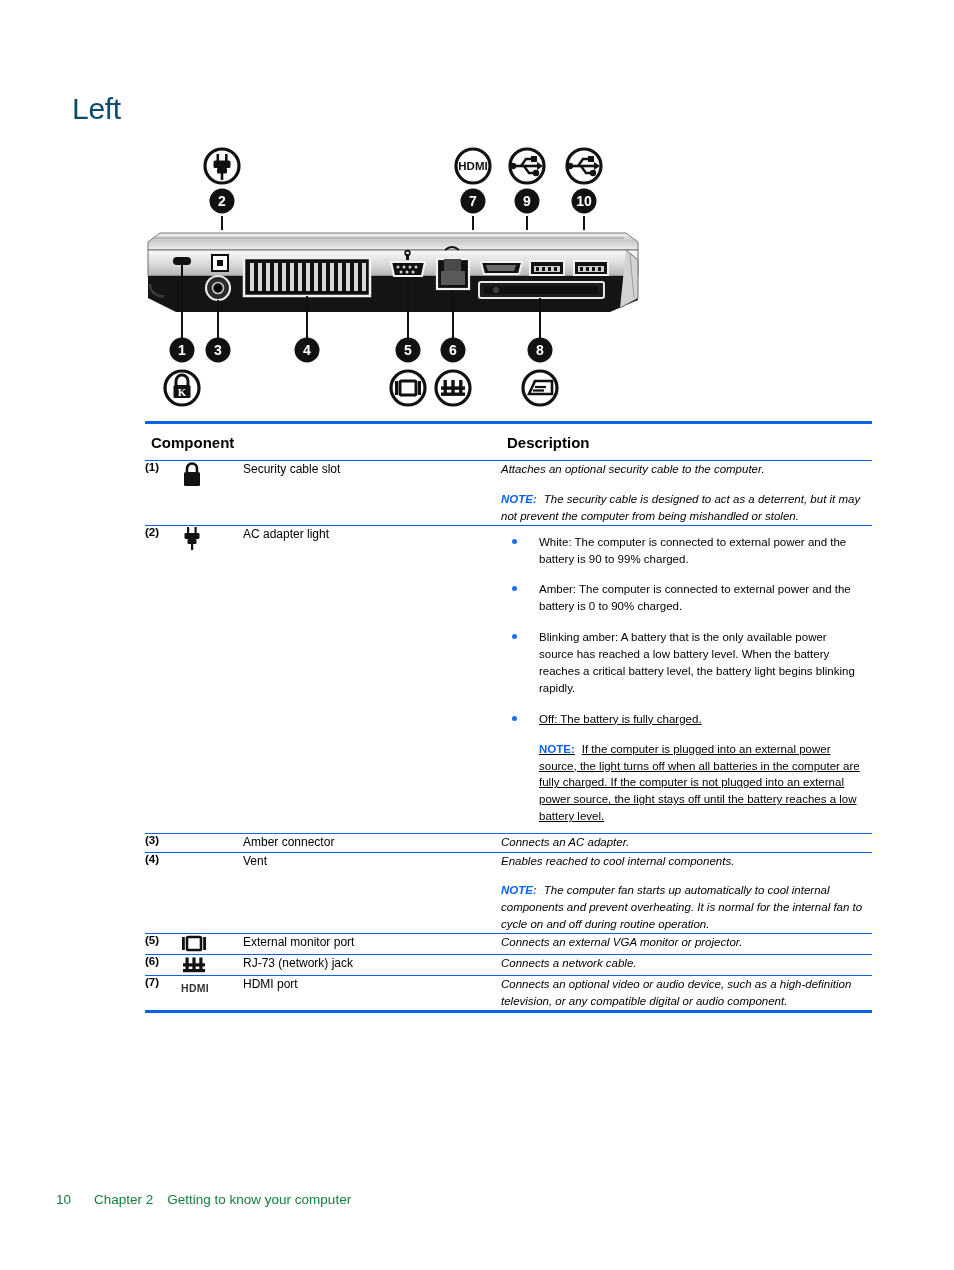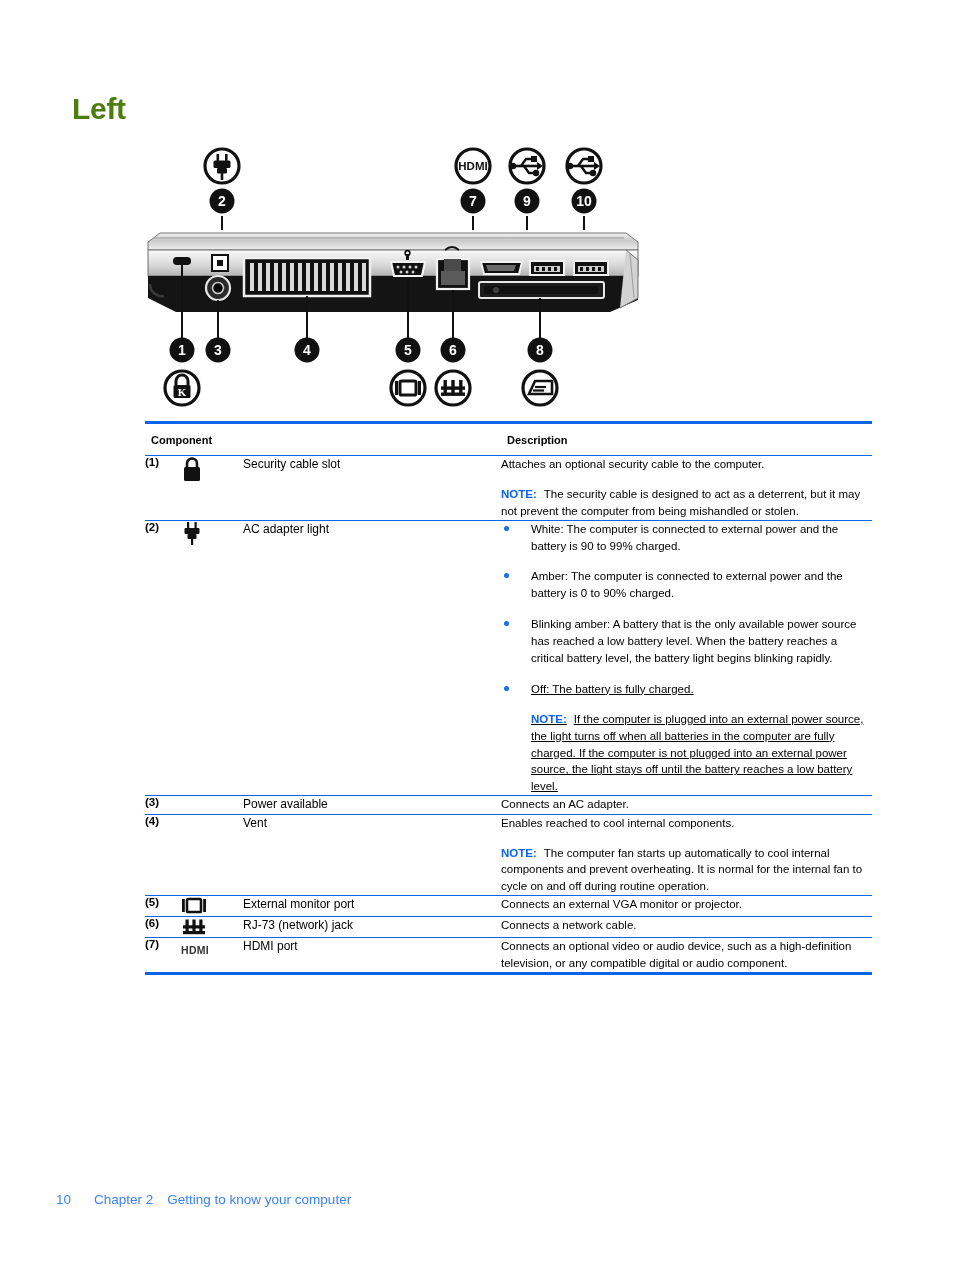--- a/index.html
+++ b/index.html
@@ -11,22 +11,22 @@
     color: #000000;
     position: relative;
     overflow: hidden;
   }
 
   
   .page-heading {
     position: absolute;
     left: 72px; top: 92px;
     font-size: 30px;
-    font-weight: bold;
-    color: #4d7c0f;
+    font-weight: normal;
+    color: #0c4a6e;
     letter-spacing: -0.3px;
     text-align: right;
   }
 
   
   .figure-wrap {
     position: absolute;
     left: 140px; top: 138px;
     width: 510px; height: 280px;
   }
@@ -40,21 +40,21 @@
     border-collapse: collapse;
     border-top: 3.5px solid #0a63e8;
     border-bottom: 3.5px solid #0a63e8;
   }
   .comp-table th, .comp-table td {
     text-align: left;
     vertical-align: top;
     padding: 0;
   }
   .comp-table thead th {
-    font-size: 11px;
+    font-size: 15px;
     font-weight: bold;
     padding: 10px 0 9px 6px;
     border-bottom: 1.6px solid #0a63e8;
   }
   .comp-table tbody tr { border-bottom: 1.3px solid #0a63e8; }
   .comp-table tbody tr:last-child { border-bottom: none; }
 
   .col-num   { width: 36px; }
   .col-icon  { width: 62px; }
   .col-name  { width: 258px; }
@@ -73,31 +73,31 @@
     font-size: 12px;
     padding: 11px 8px 16px 0;
     line-height: 1.45;
   }
   .cell-desc {
     font-size: 11.5px;
     padding: 11px 6px 16px 0;
     line-height: 1.47;
   }
 
-  .desc-p { margin: 0 0 13px 0; }
+  .desc-p { margin: 0 0 13px 0; font-style: italic; }
   .desc-p:last-child { margin-bottom: 0; }
 
   .note-label {
     color: #0a63e8;
     font-weight: bold;
   }
   .note-gap { display:inline-block; width:7px; }
 
   
-  .bullet-list { margin:0; padding:0; list-style:none; }
+  .bullet-list { margin:8px; padding:0; list-style:none; }
   .bullet-list > li {
     position: relative;
     padding-left: 30px;
     margin-bottom: 14px;
     line-height: 1.47;
   }
   .bullet-list > li:last-child { margin-bottom: 0; text-decoration: underline; }
   .bullet-list > li .dot {
     position: absolute;
     left: 3px; top: 5px;
@@ -108,21 +108,21 @@
   .sub-note {
     margin: 13px 0 0 0;
     line-height: 1.47;
   }
 
   
   .footer {
     position: absolute;
     left: 56px; top: 1192px;
     font-size: 13.5px;
-    color: #3b82f6;
+    color: #15803d;
   }
   .footer .pg { display:inline-block; min-width: 38px; }
   .footer .chap { display:inline-block; margin-right: 14px; }
 </style>
 </head>
 <body>
 
 <div class="page-heading">Left</div>
 
 <div class="figure-wrap">
@@ -426,21 +426,21 @@
               <span class="note-label">NOTE:</span><span class="note-gap"></span><span>If the computer is plugged into an external power source, the light turns off when all batteries in the computer are fully charged. If the computer is not plugged into an external power source, the light stays off until the battery reaches a low battery level.</span>
             </p>
           </li>
         </ul>
       </td>
     </tr>
 
     <tr>
       <td class="cell-num">(3)</td>
       <td class="cell-icon"></td>
-      <td class="cell-name">Power available</td>
+      <td class="cell-name">Amber connector</td>
       <td class="cell-desc">
         <p class="desc-p">Connects an AC adapter.</p>
       </td>
     </tr>
 
     <tr>
       <td class="cell-num">(4)</td>
       <td class="cell-icon"></td>
       <td class="cell-name">Vent</td>
       <td class="cell-desc">

